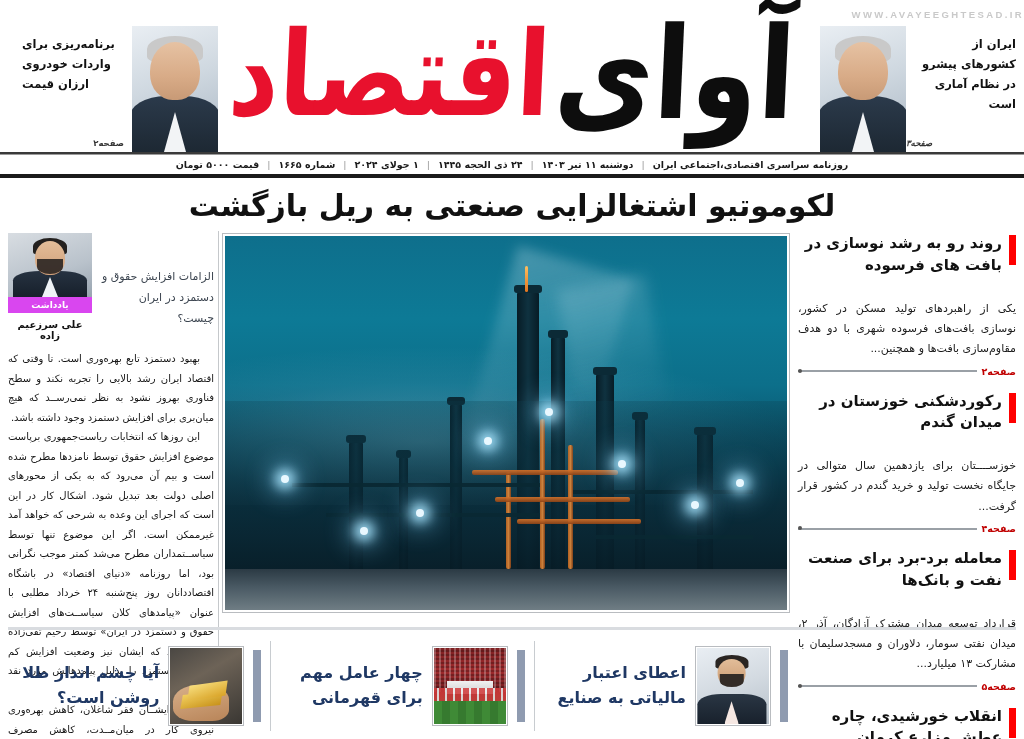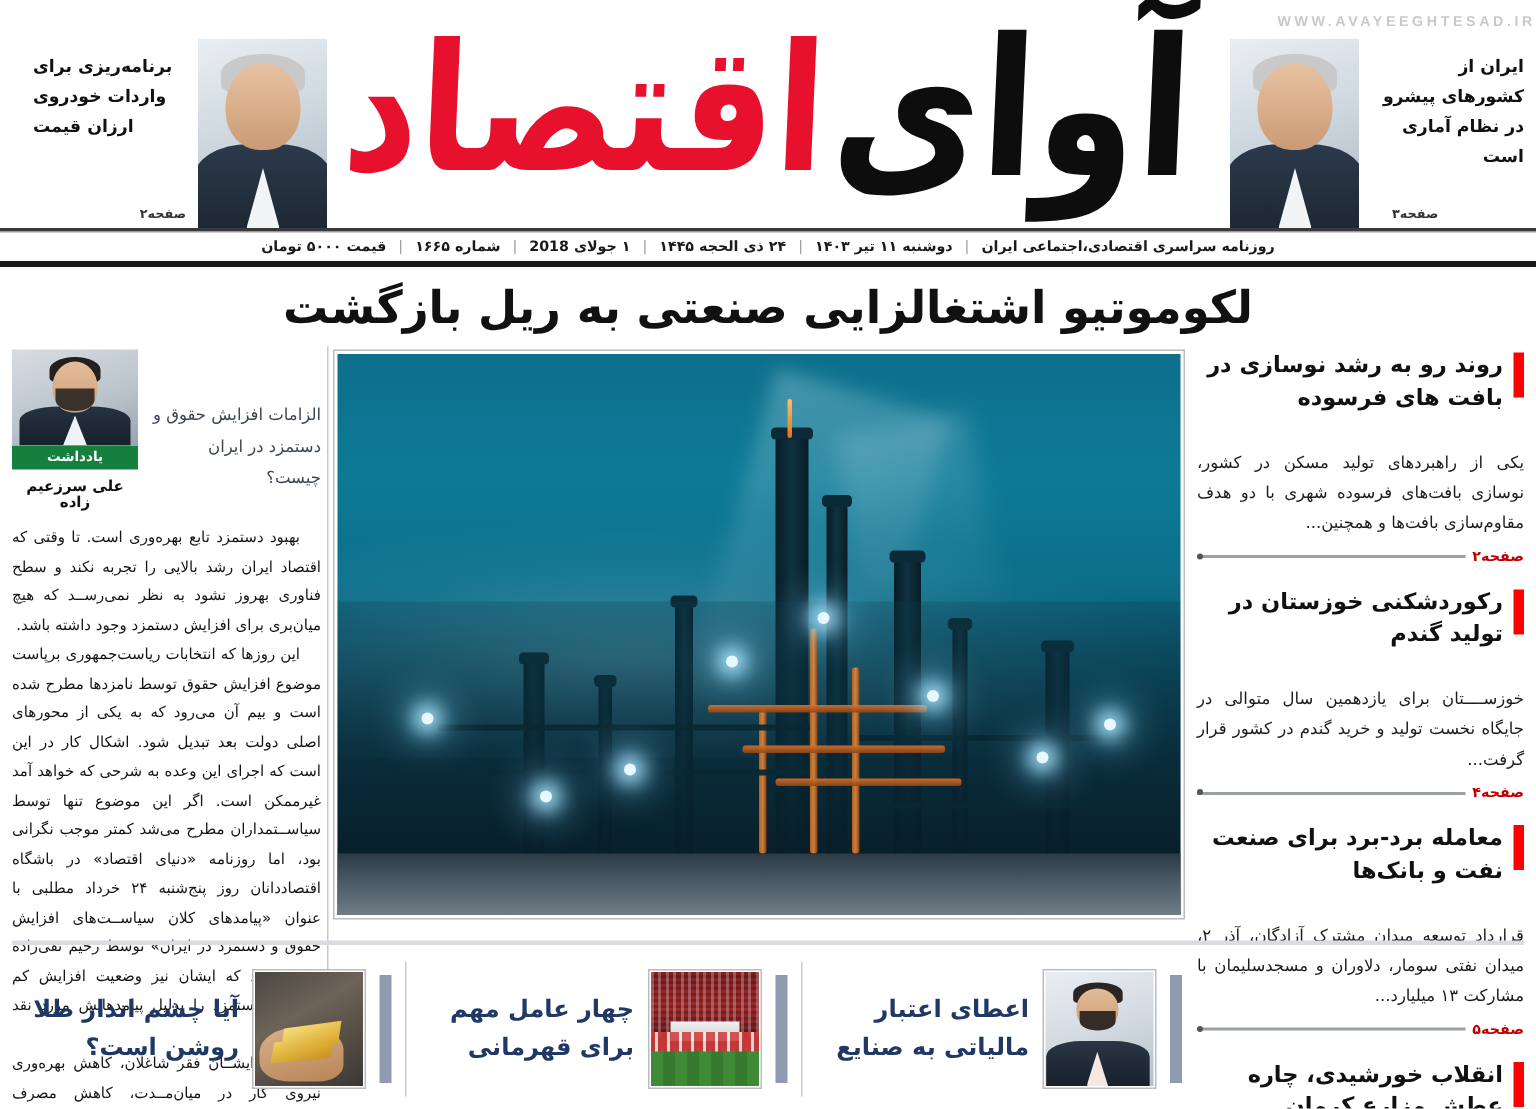--- a/index.html
+++ b/index.html
@@ -74,21 +74,21 @@
   }
   .teaser-title {
     font-size: 11.5px; font-weight: 700; color: #111; line-height: 1.75;
     text-align: left;
   }
   .teaser-right .teaser-title { text-align: right; }
   .teaser-page {
     position: absolute; bottom: 4px; font-size: 8.5px; color: #333; font-weight:700;
   }
   .teaser-left .teaser-page { right: 8px; }
-  .teaser-right .teaser-page { left: 22px; }
+  .teaser-right .teaser-page { left: 0; font-style: italic; }
 
   
   .rule-top { width: 1024px; height: 2px; background:#3a3a3a; }
   .datebar {
     width: 1024px; height: 20px; display:flex; align-items:center; justify-content:center;
     font-size: 9.5px; color:#1a1a1a; font-weight:700; letter-spacing:0;
     border-top: 1px solid #9b9b9b;
   }
   .datebar span { padding: 0 4px; }
   .datebar .sep { color:#999; font-weight:400; }
@@ -222,21 +222,21 @@
     position:absolute; left:50%; bottom:0; transform:translateX(-50%);
     width:74px; height:26px; border-radius:36% 36% 0 0;
     background: linear-gradient(180deg,#263241,#17202b);
   }
   .ed-photo .shirt {
     position:absolute; left:50%; bottom:0; transform:translateX(-50%);
     width:16px; height:20px; background:#eef2f6;
     clip-path: polygon(50% 0, 100% 100%, 0 100%);
   }
   .ed-tag {
-    width: 84px; background:#15803d; color:#fff; font-size:9px; font-weight:700;
+    width: 84px; background:#d946ef; color:#fff; font-size:9px; font-weight:700;
     text-align:center; padding:3px 0; margin-top:0;
   }
   .ed-author {
     width: 84px; text-align:center; font-size:10px; color:#111; font-weight:700;
     padding-top:6px;
   }
   .ed-body {
     margin-top: 8px; font-size: 10px; line-height: 1.95; color:#151515;
     text-align: justify; text-align-last: right;
   }
@@ -365,21 +365,21 @@
   </div>
 
   <div class="rule-top"></div>
   <div class="datebar">
     <span>روزنامه سراسری اقتصادی،اجتماعی ایران</span>
     <span class="sep">|</span>
     <span>دوشنبه ۱۱ تیر ۱۴۰۳</span>
     <span class="sep">|</span>
     <span>۲۴ ذی الحجه ۱۴۴۵</span>
     <span class="sep">|</span>
-    <span>۱ جولای 2018</span>
+    <span>۱ جولای ۲۰۲۴</span>
     <span class="sep">|</span>
     <span>شماره ۱۶۶۵</span>
     <span class="sep">|</span>
     <span>قیمت ۵۰۰۰ تومان</span>
   </div>
   <div class="rule-thick"></div>
 
   <div class="lead-headline">لکوموتیو اشتغالزایی صنعتی به ریل بازگشت</div>
 
   <div class="body-grid">
@@ -394,21 +394,21 @@
         <div class="story-dek">یکی از راهبردهای تولید مسکن در کشور، نوسازی بافت‌های فرسوده شهری با دو هدف مقاوم‌سازی بافت‌ها و همچنین...</div>
         <div class="story-foot">
           <div class="story-page">صفحه۲</div>
           <div class="story-line"></div>
         </div>
       </div>
 
       <div class="story">
         <div class="story-head">
           <div class="story-bar"></div>
-          <div class="story-title">رکوردشکنی خوزستان در تولید گندم</div>
+          <div class="story-title">رکوردشکنی خوزستان در میدان گندم</div>
         </div>
         <div class="story-dek">خوزســــتان برای یازدهمین سال متوالی در جایگاه نخست تولید و خرید گندم در کشور قرار گرفت...</div>
         <div class="story-foot">
           <div class="story-page">صفحه۴</div>
           <div class="story-line"></div>
         </div>
       </div>
 
       <div class="story">
         <div class="story-head">

